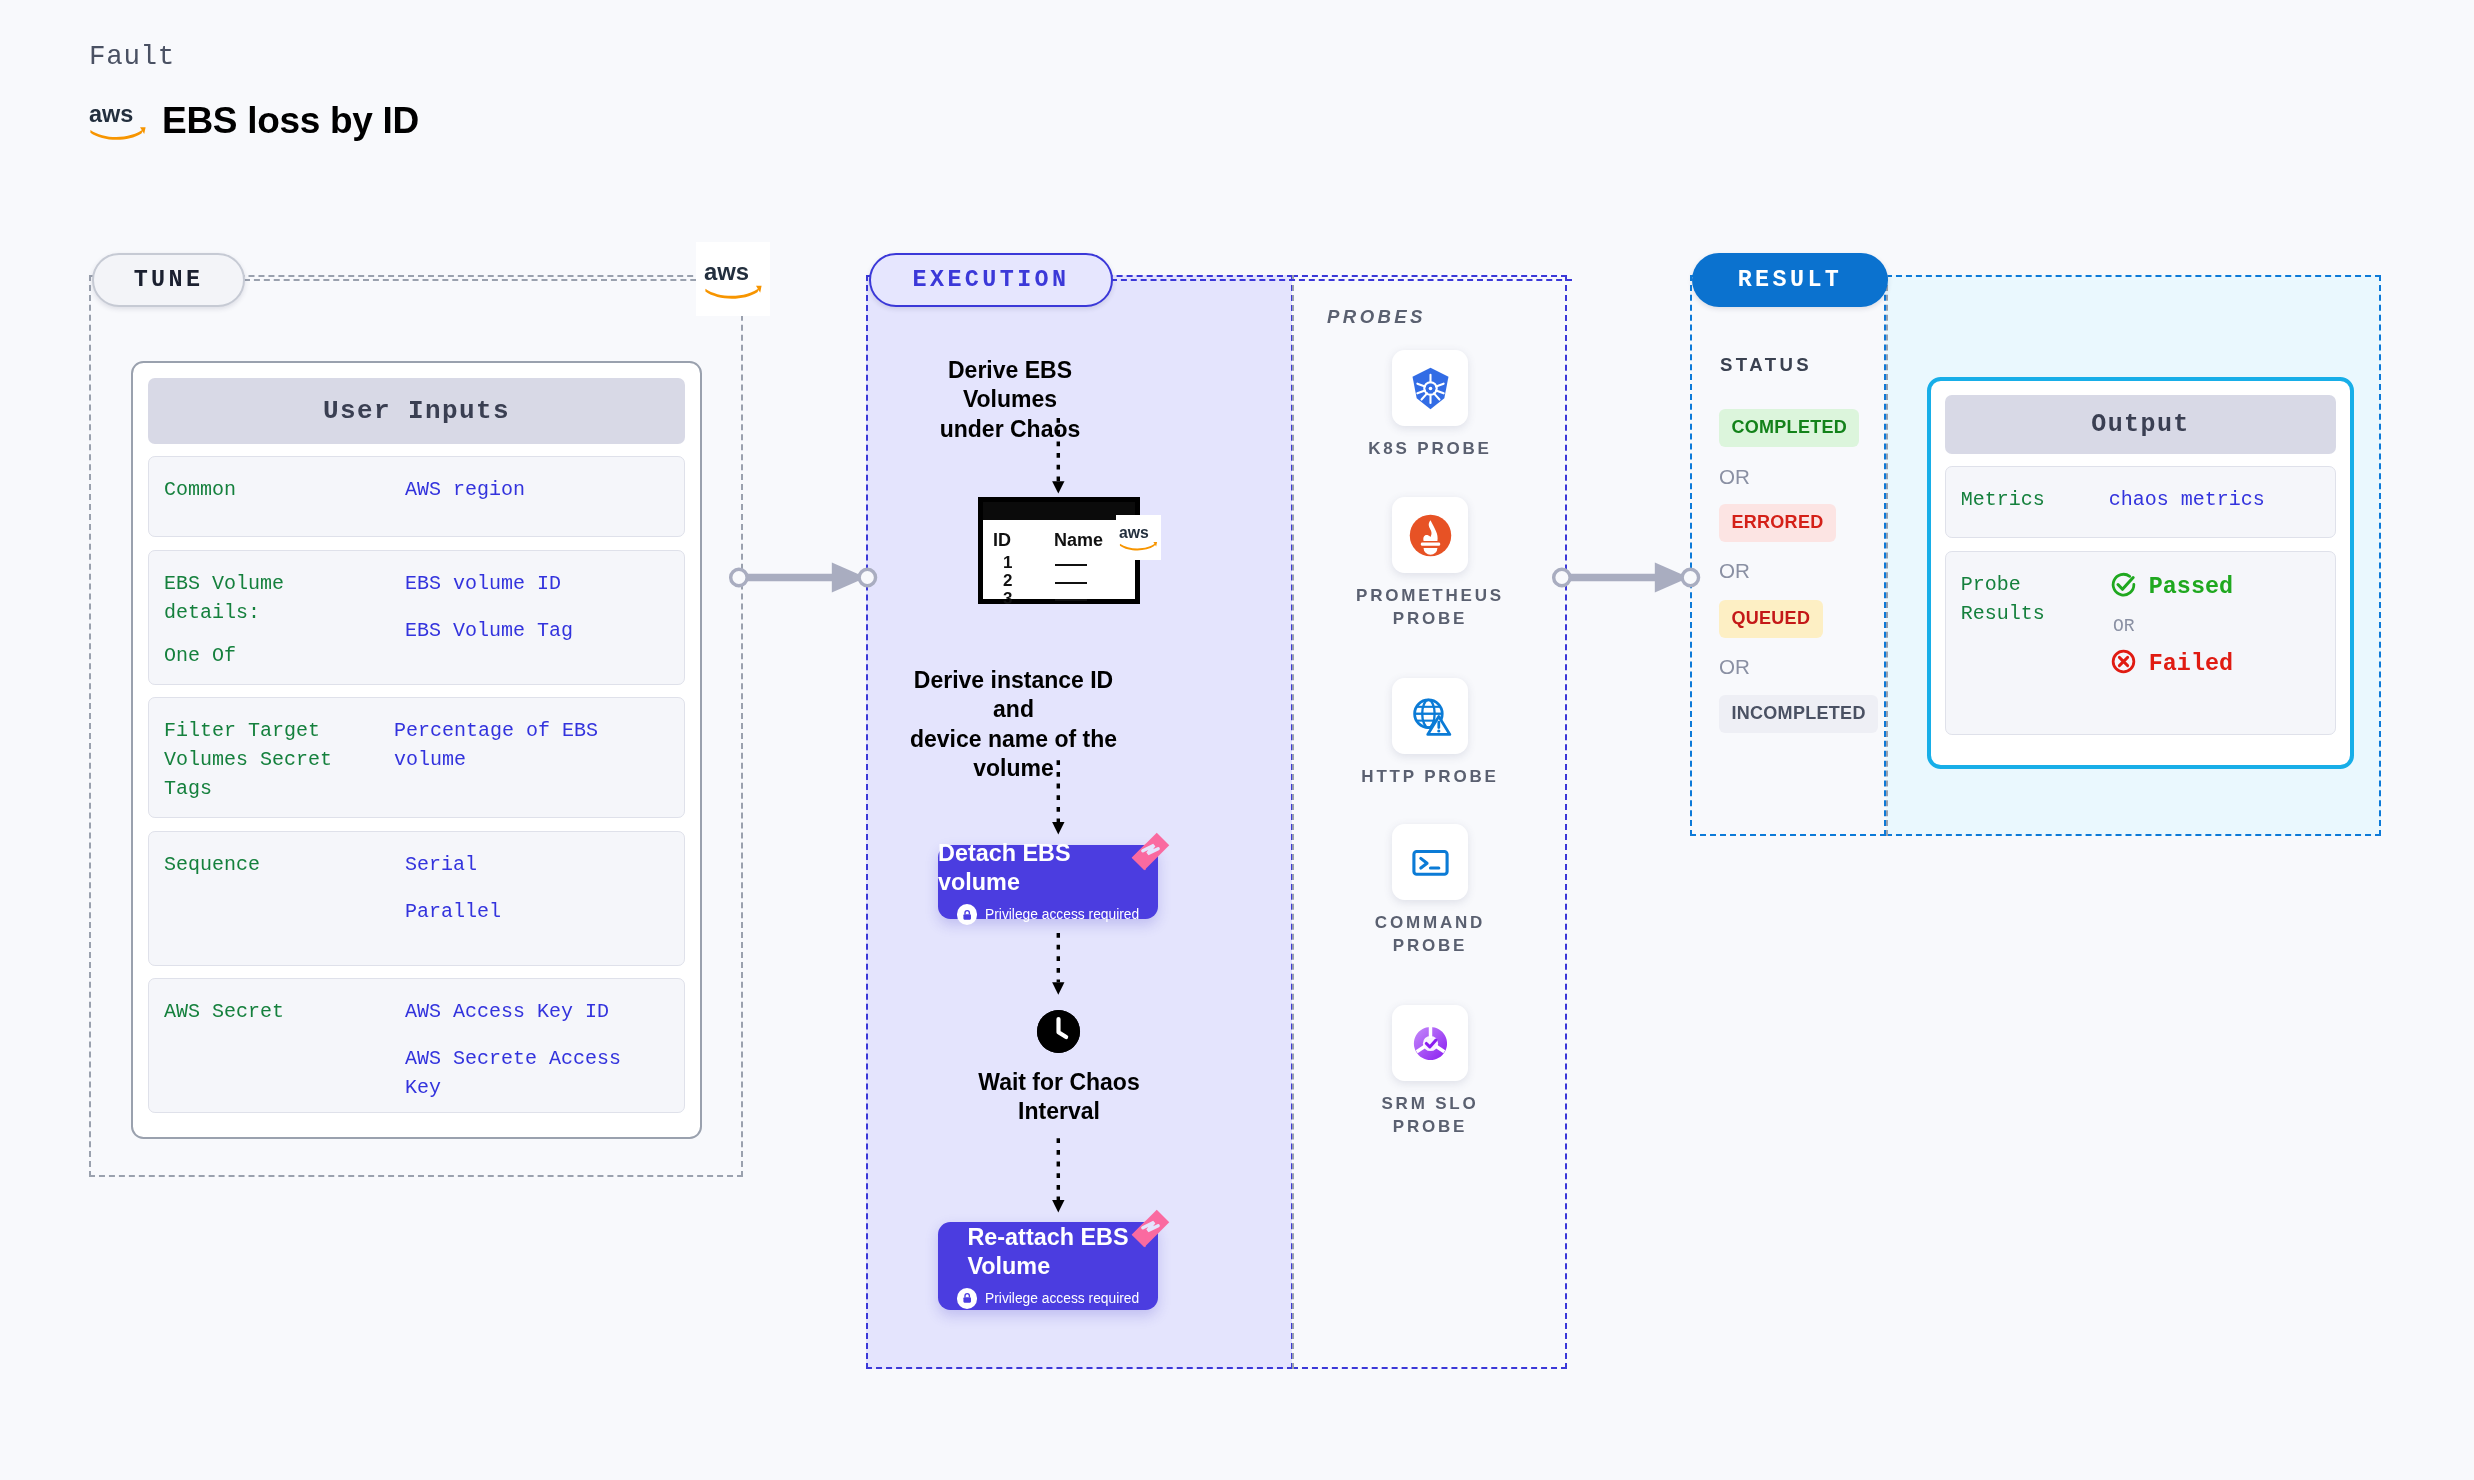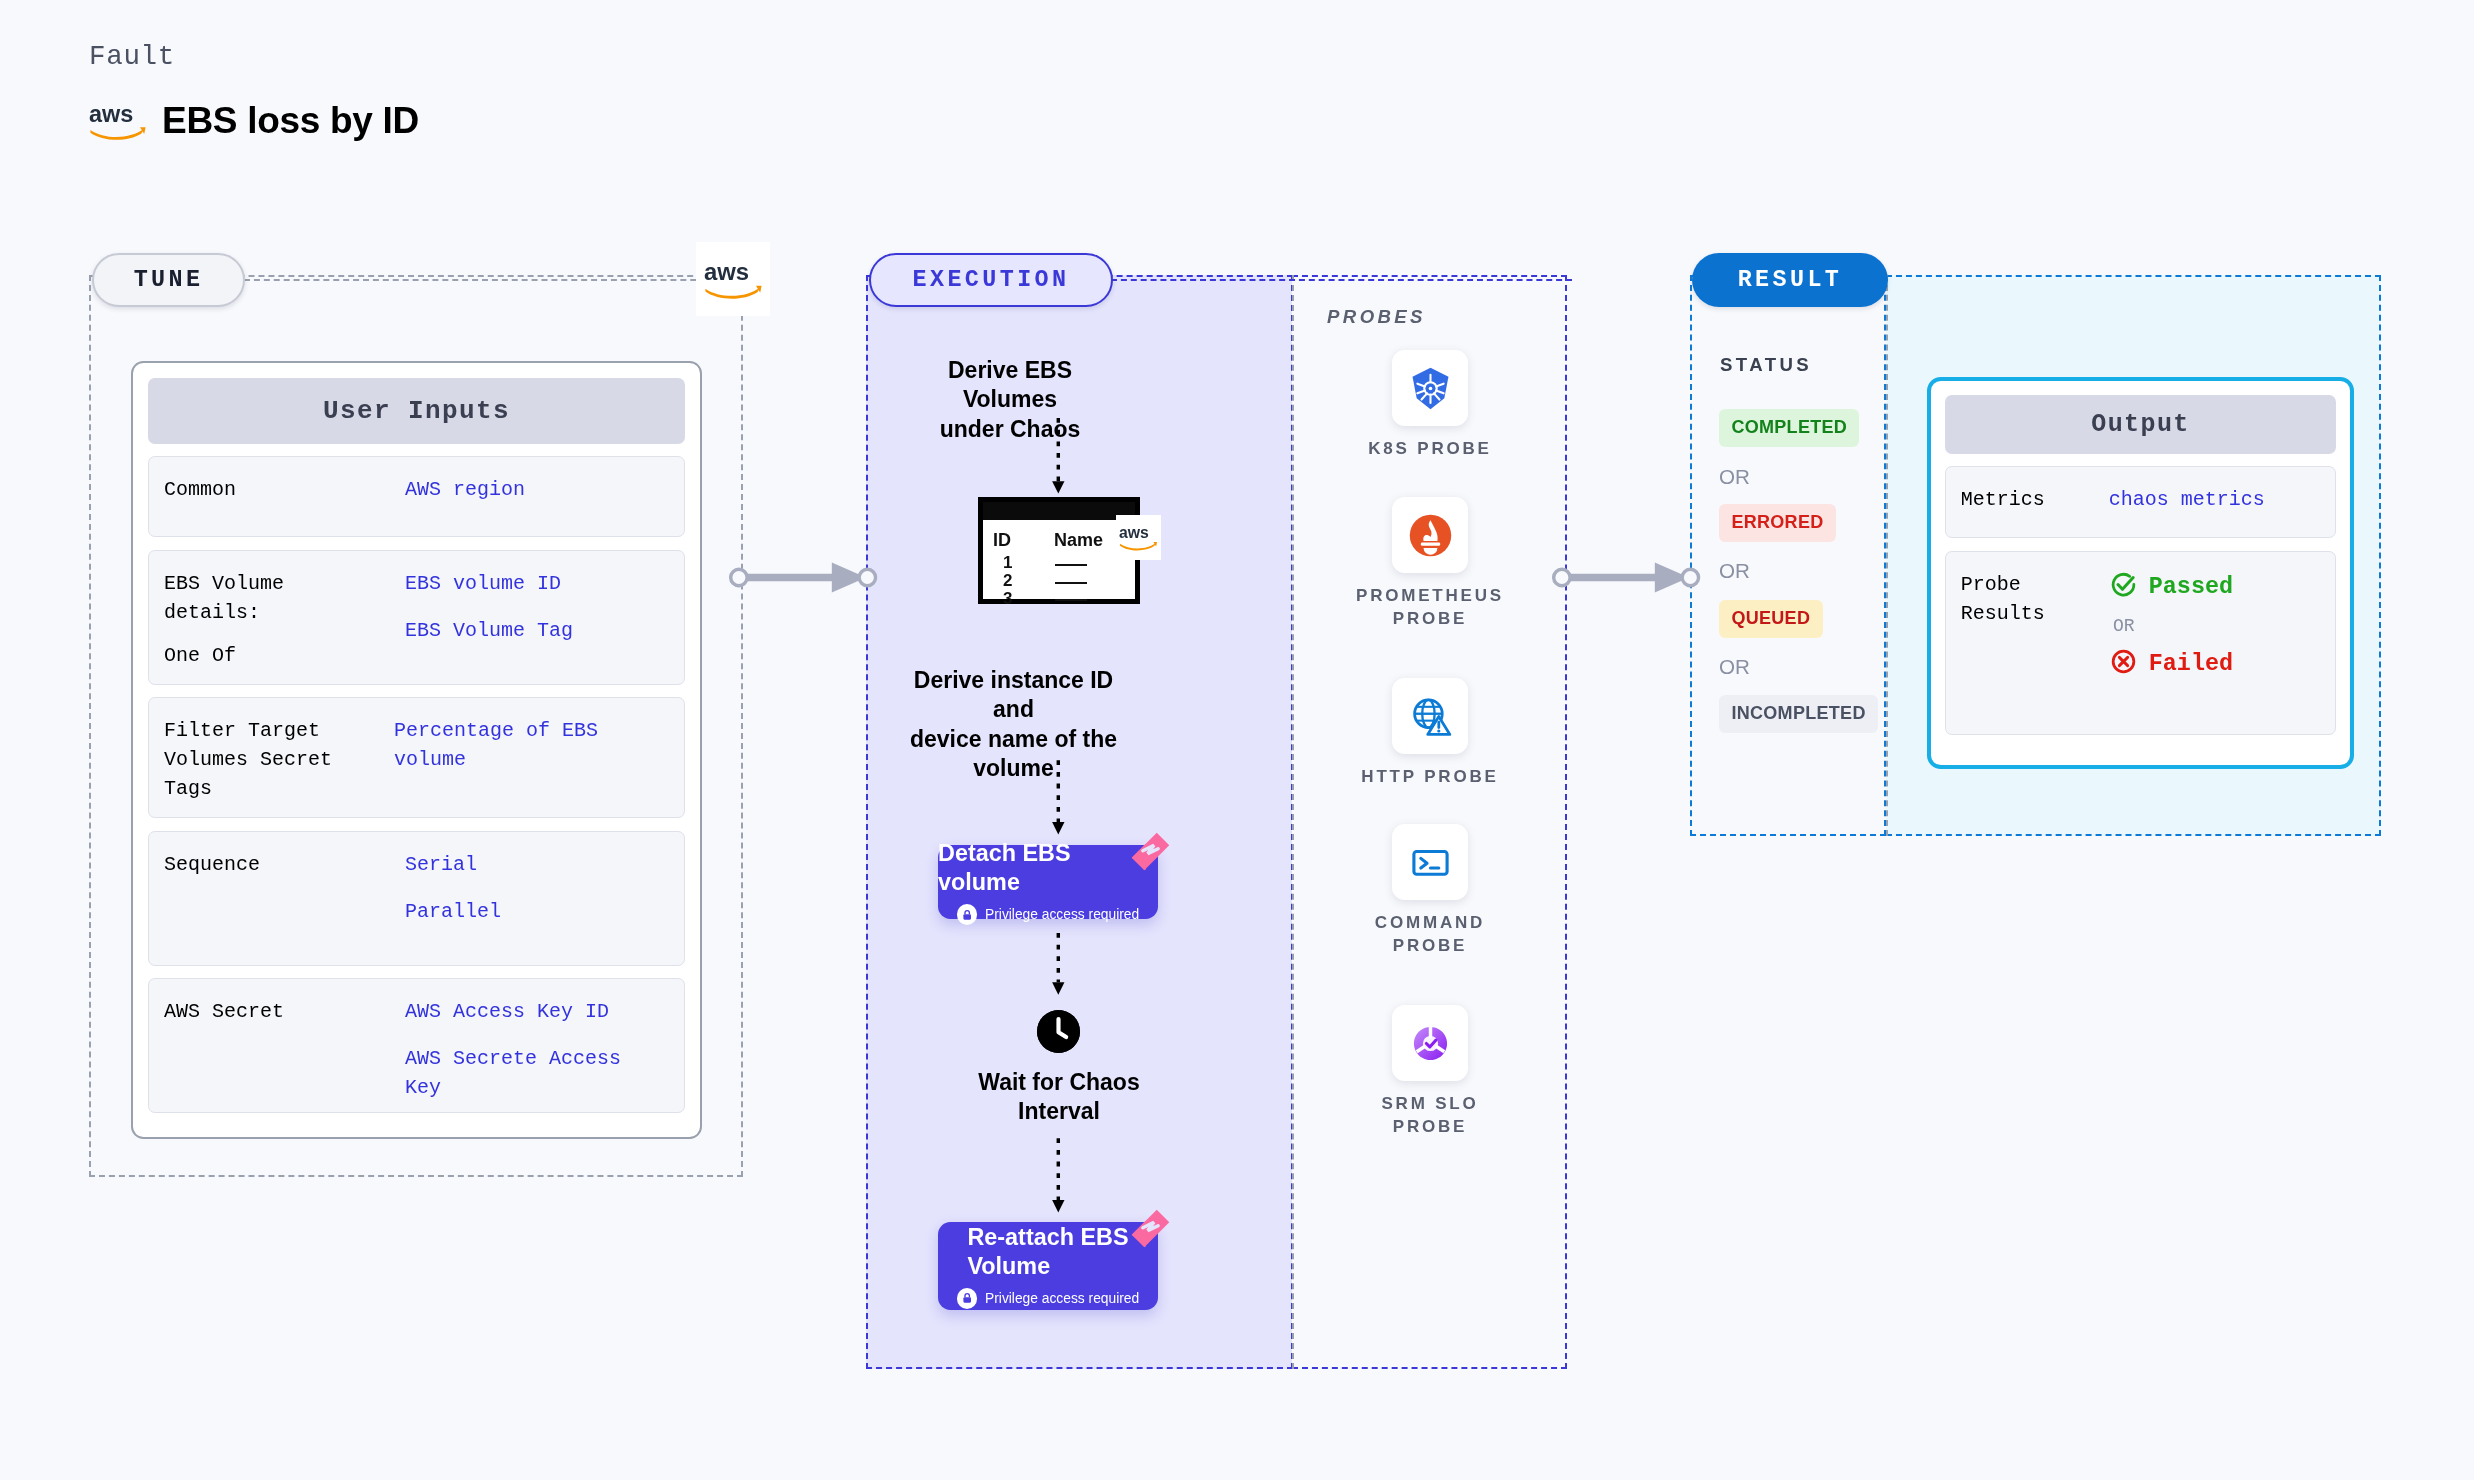--- a/index.html
+++ b/index.html
@@ -111,21 +111,21 @@
     margin-top: 12.4px;
     background: #F5F6FA;
     border: 1.4px solid #dfe1ea;
     border-radius: 6.9px;
     box-sizing: border-box;
     display: flex;
     padding: 18px 15px;
     font-family: "Liberation Mono", monospace;
     font-size: 20px;
   }
-  .row .rk { width: 241px; color: #000000; line-height: 1.45; }
+  .row .rk { width: 241px; color: #15803d; line-height: 1.45; }
   .row .rv { color: #3333DD; line-height: 1.45; }
   .row .rv div + div { margin-top: 18px; }
 
   
   .conn { position: absolute; z-index: 13; }
 
   
   #exec-body {
     left: 866px; top: 275px; width: 427px; height: 1094px;
     border-color: #3B38D8;

